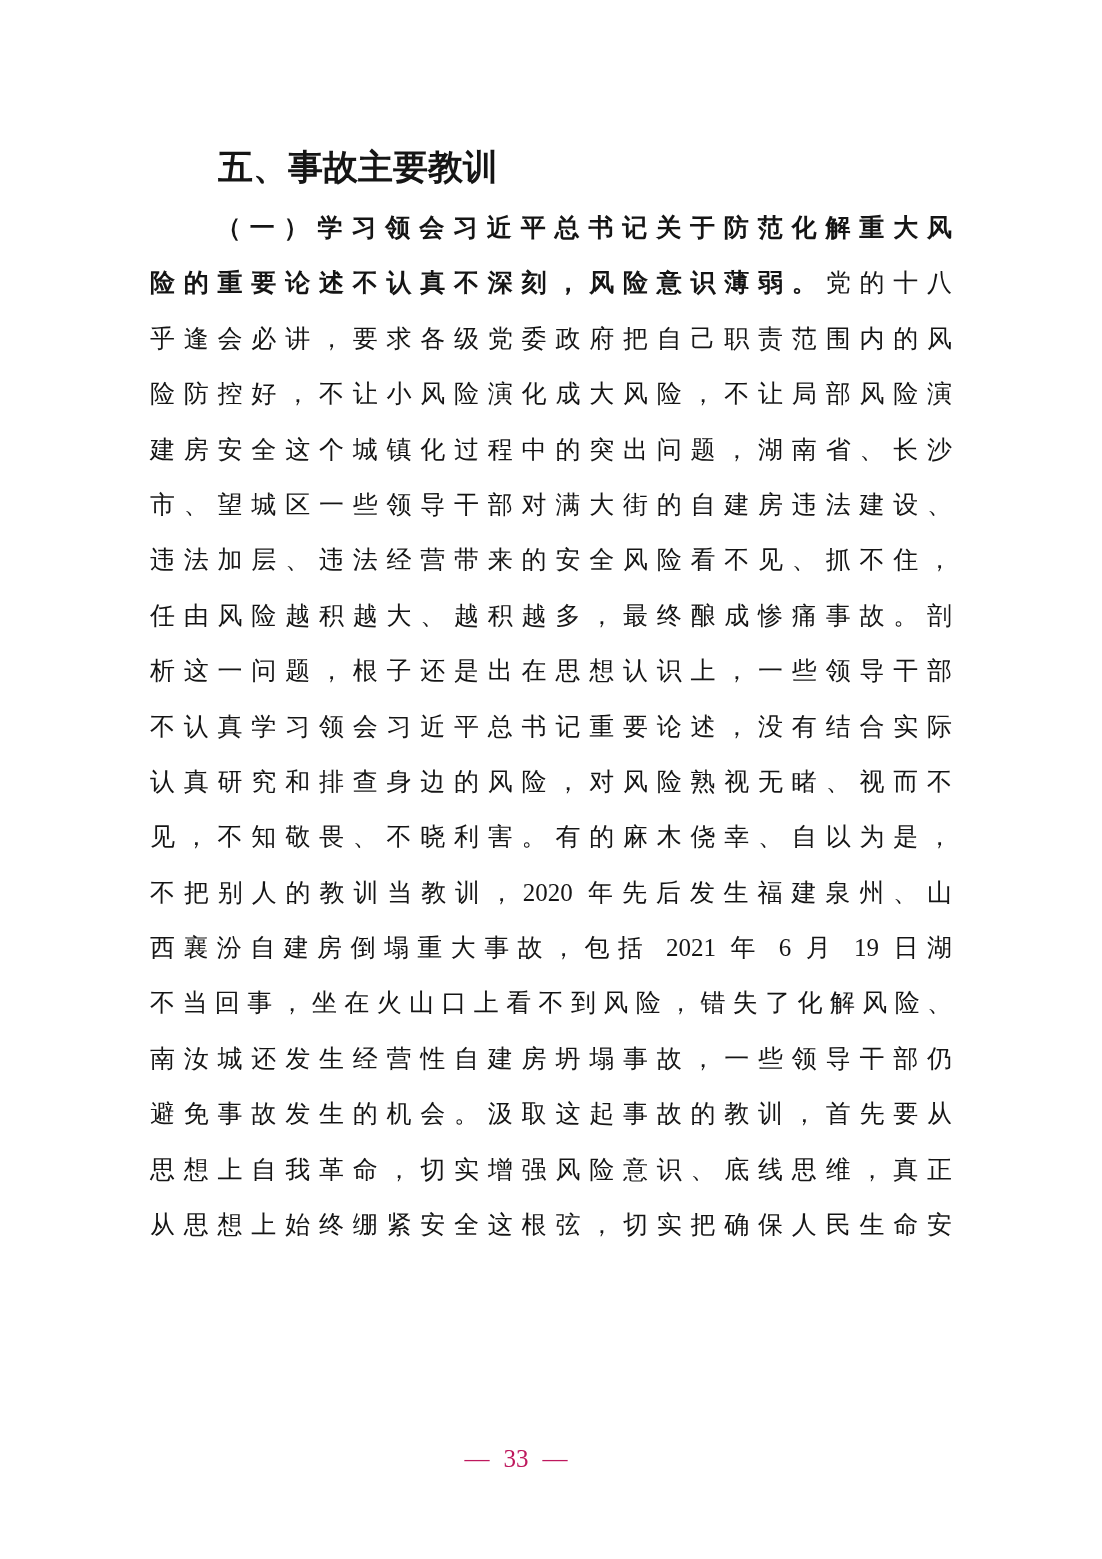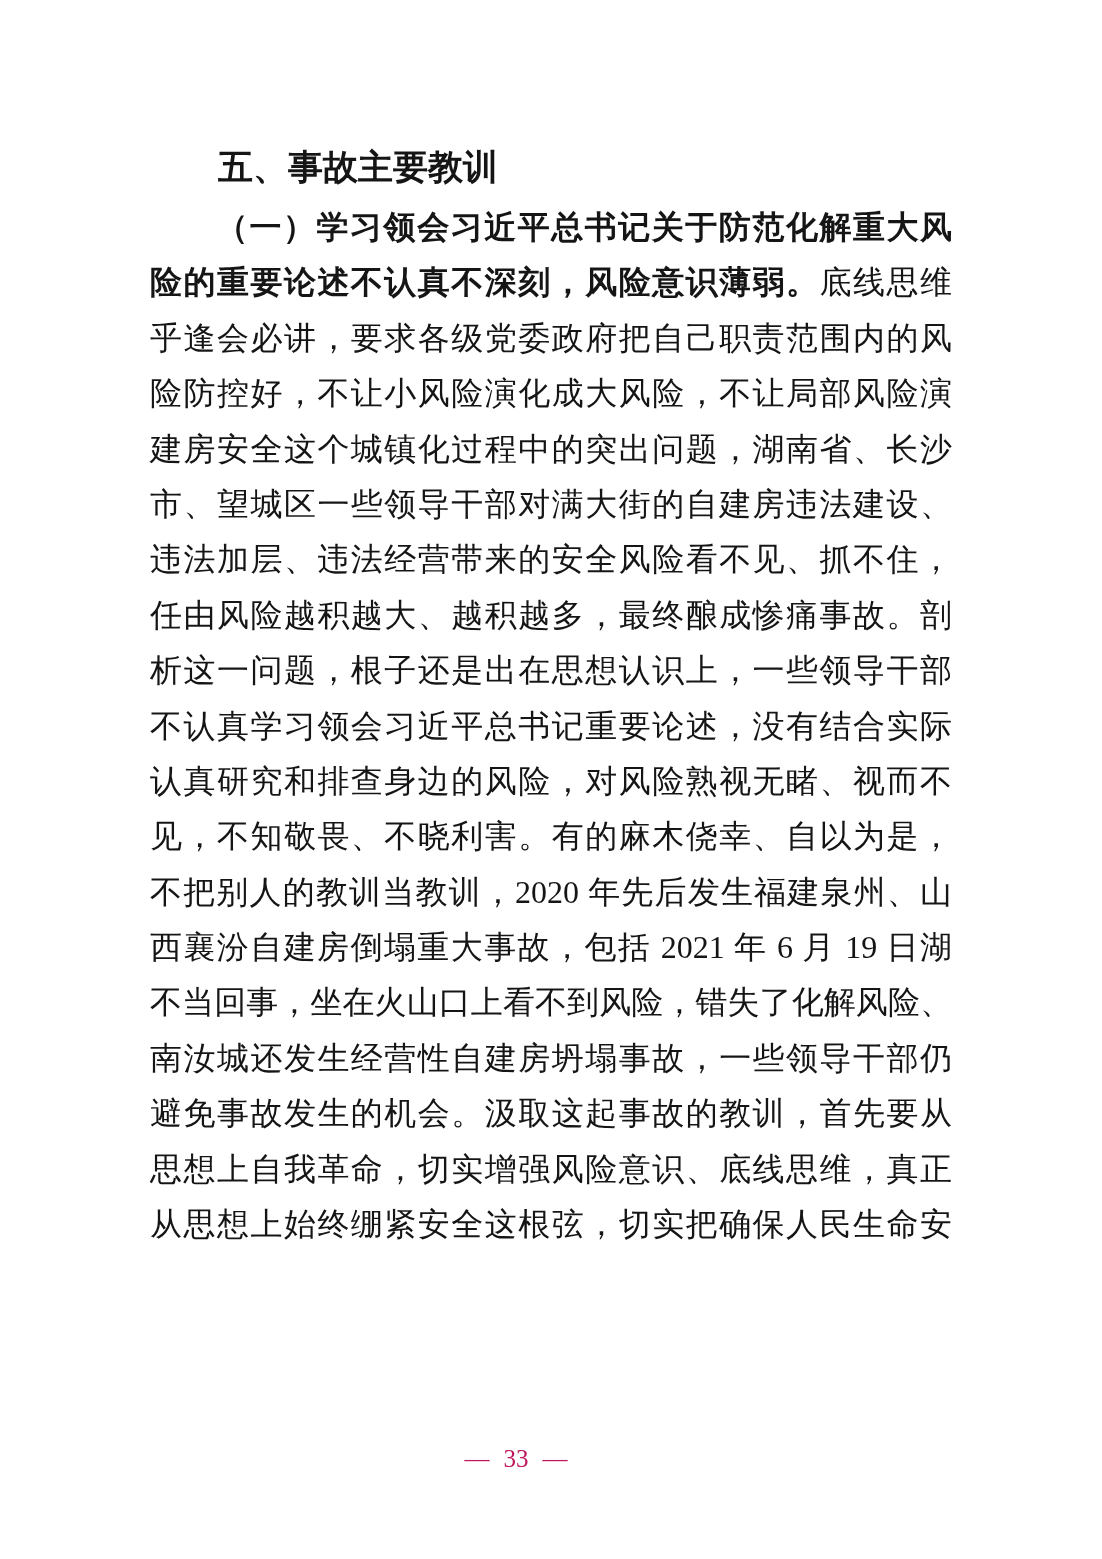--- a/index.html
+++ b/index.html
@@ -30,21 +30,21 @@
   }
   .paragraph {
     position: absolute;
     left: 150px;
     top: 200px;
     width: 802px;
   }
   .para-line {
     height: 55.4px;
     line-height: 55.4px;
-    font-size: 32px;
+    font-size: 25px;
     text-align: justify;
     text-align-last: justify;
     -moz-text-align-last: justify;
   }
   .para-line.indent {
     text-indent: 66px;
   }
   .seg.bold {
     font-weight: bold;
   }
@@ -64,21 +64,21 @@
   }
 </style>
 </head>
 <body>
 
 <div class="page">
   <h1 class="heading">五、事故主要教训</h1>
 
   <div class="paragraph" id="paragraph">
       <div class="para-line indent"><span class="seg bold">（一）学习领会习近平总书记关于防范化解重大风</span></div>
-      <div class="para-line"><span class="seg bold">险的重要论述不认真不深刻，风险意识薄弱。</span><span class="seg">底线思维</span></div>
+      <div class="para-line"><span class="seg bold">险的重要论述不认真不深刻，风险意识薄弱。</span><span class="seg">党的十八</span></div>
       <div class="para-line"><span class="seg">乎逢会必讲，要求各级党委政府把自己职责范围内的风</span></div>
       <div class="para-line"><span class="seg">险防控好，不让小风险演化成大风险，不让局部风险演</span></div>
       <div class="para-line"><span class="seg">建房安全这个城镇化过程中的突出问题，湖南省、长沙</span></div>
       <div class="para-line"><span class="seg">市、望城区一些领导干部对满大街的自建房违法建设、</span></div>
       <div class="para-line"><span class="seg">违法加层、违法经营带来的安全风险看不见、抓不住，</span></div>
       <div class="para-line"><span class="seg">任由风险越积越大、越积越多，最终酿成惨痛事故。剖</span></div>
       <div class="para-line"><span class="seg">析这一问题，根子还是出在思想认识上，一些领导干部</span></div>
       <div class="para-line"><span class="seg">不认真学习领会习近平总书记重要论述，没有结合实际</span></div>
       <div class="para-line"><span class="seg">认真研究和排查身边的风险，对风险熟视无睹、视而不</span></div>
       <div class="para-line"><span class="seg">见，不知敬畏、不晓利害。有的麻木侥幸、自以为是，</span></div>

